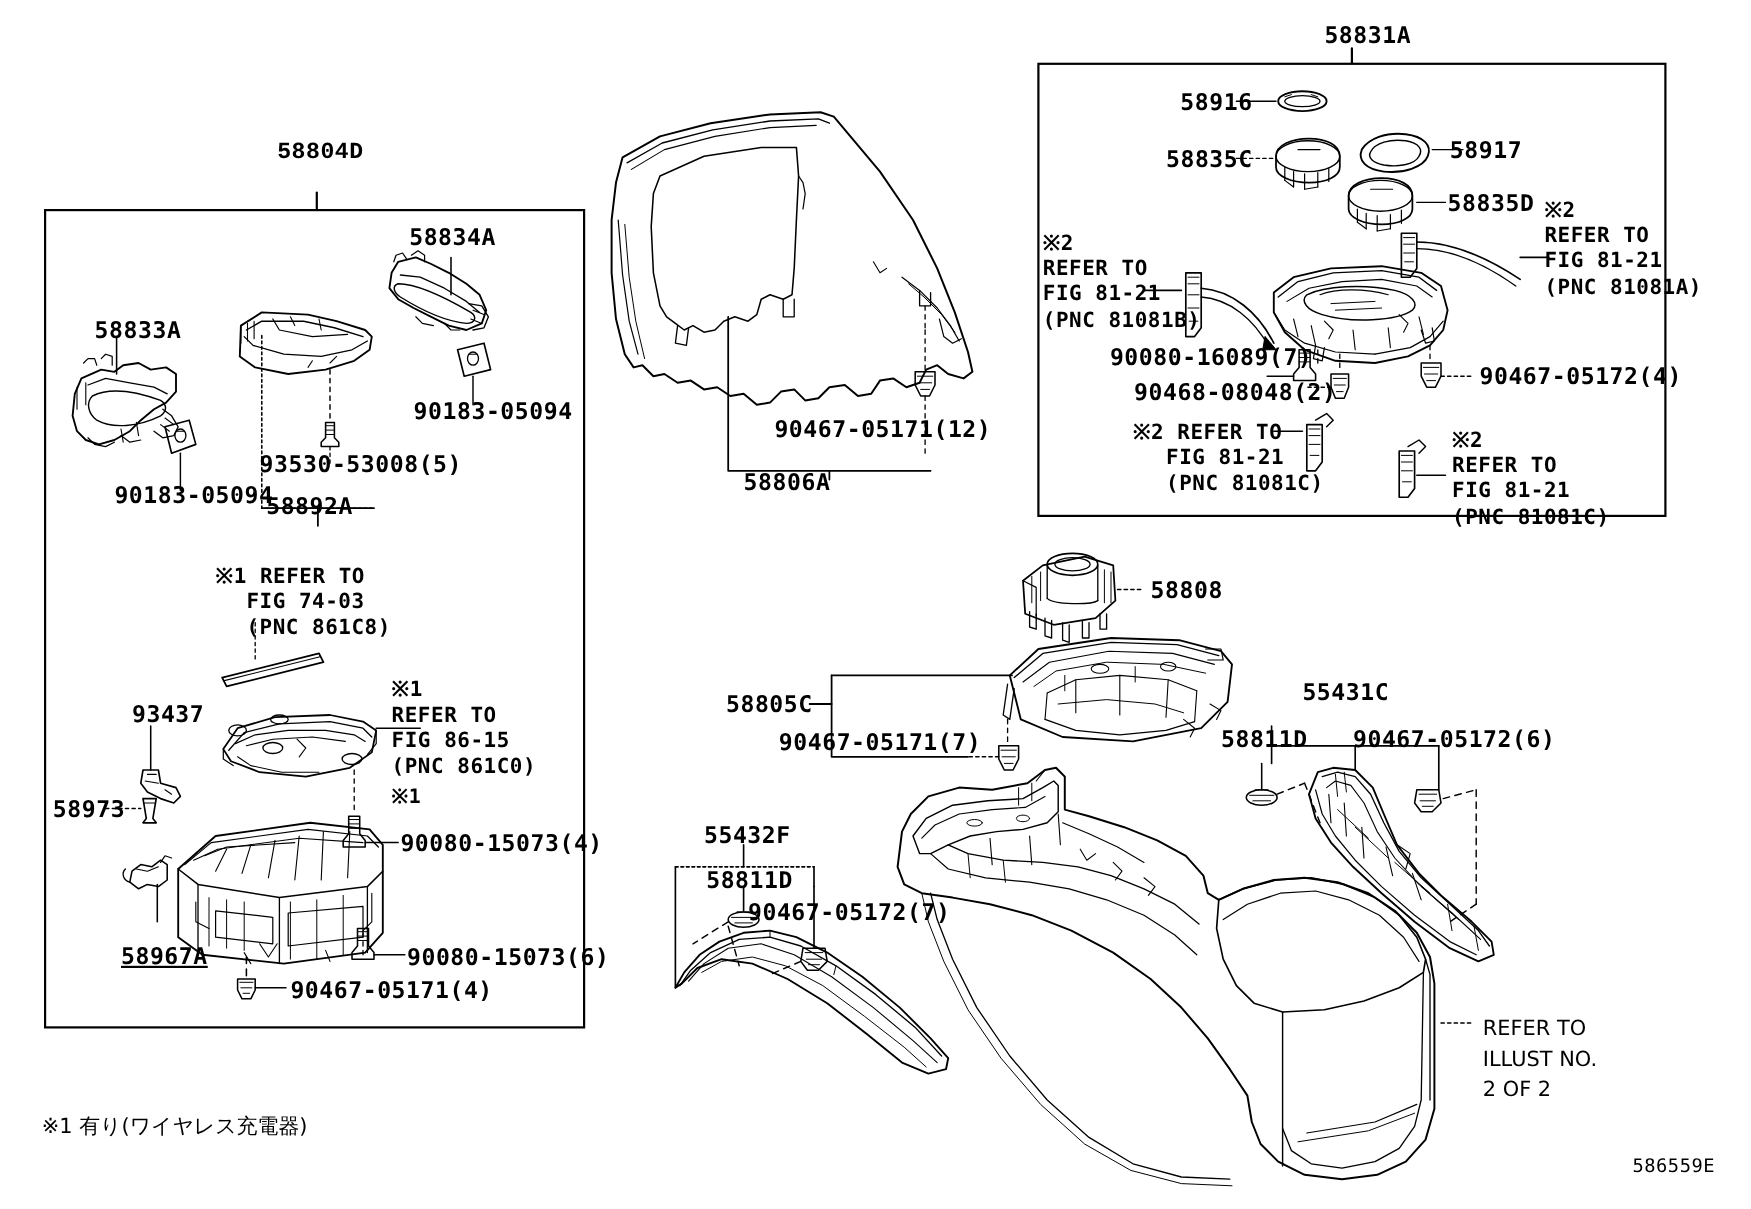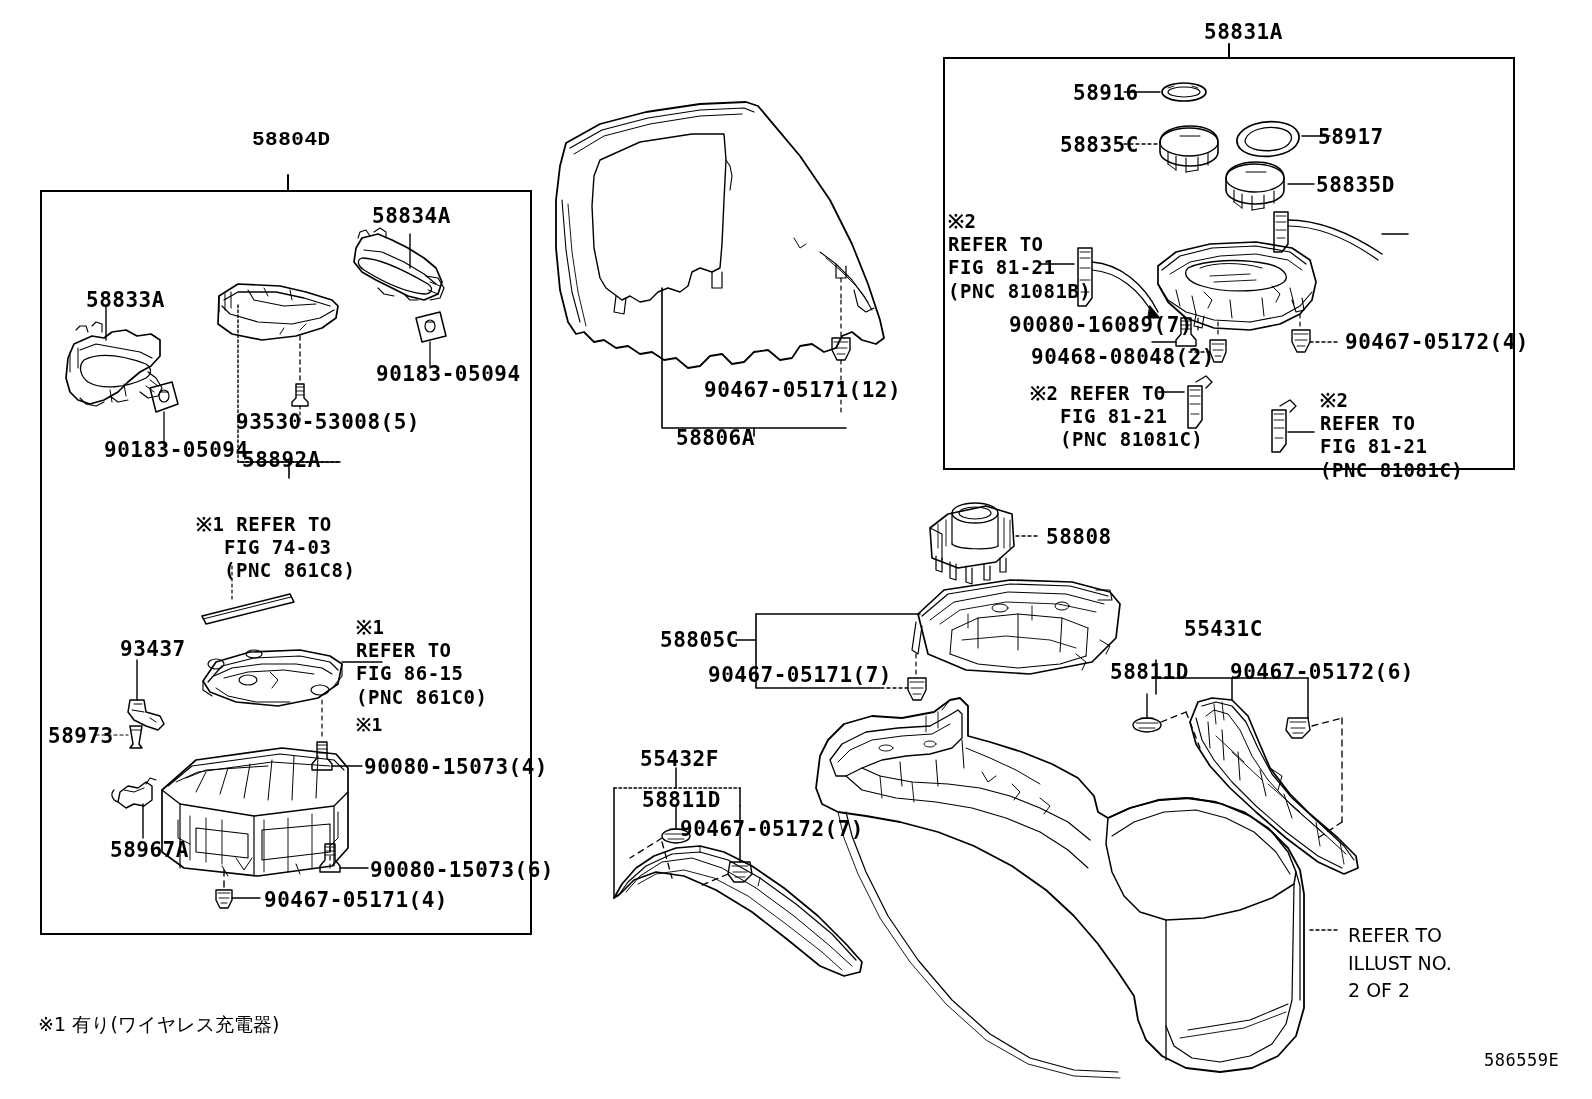--- a/index.html
+++ b/index.html
@@ -596,41 +596,45 @@
   <div class="lbl" style="left:376px; top:362px;">90183-05094</div>
   <div class="lbl" style="left:236px; top:410px;">93530-53008(5)</div>
   <div class="lbl" style="left:242px; top:448px;">58892A</div>
 
   <div class="lbl ref" style="left:165px; top:513px;margin-left:31px;"><span>※1 REFER TO</span>
 <span style="padding-left:28px">FIG 74-03</span>
 <span style="padding-left:28px">(PNC 861C8)</span></div>
 
   <div class="lbl" style="left:120px; top:637px;">93437</div>
   <div class="lbl" style="left:48px; top:724px;">58973</div>
-  <div class="lbl" style="left:110px; top:838px;">58967A</div>
+  <div class="lbl" style="left:110px; top:857px;text-decoration:underline;">58967A</div>
 
   <div class="lbl ref" style="left:356px; top:616px;"><span>※1</span>
 <span>REFER TO</span>
 <span>FIG 86-15</span>
 <span>(PNC 861C0)</span></div>
 
   <div class="lbl" style="left:356px; top:714px; font-size:18px;">※1</div>
   <div class="lbl" style="left:364px; top:755px;">90080-15073(4)</div>
   <div class="lbl" style="left:370px; top:858px;">90080-15073(6)</div>
   <div class="lbl" style="left:264px; top:888px;">90467-05171(4)</div>
 
   <div class="lbl" style="left:676px; top:426px;">58806A</div>
   <div class="lbl" style="left:704px; top:378px;">90467-05171(12)</div>
 
   <div class="lbl" style="left:1204px; top:20px;">58831A</div>
   <div class="lbl" style="left:1073px; top:81px;">58916</div>
   <div class="lbl" style="left:1060px; top:133px;">58835C</div>
   <div class="lbl" style="left:1318px; top:125px;">58917</div>
   <div class="lbl" style="left:1316px; top:173px;">58835D</div>
 
+  <div class="lbl ref" style="left:1404px; top:180px;"><span>※2</span>
+<span>REFER TO</span>
+<span>FIG 81-21</span>
+<span>(PNC 81081A)</span></div>
 
   <div class="lbl ref" style="left:948px; top:210px;"><span>※2</span>
 <span>REFER TO</span>
 <span>FIG 81-21</span>
 <span>(PNC 81081B)</span></div>
 
   <div class="lbl" style="left:1009px; top:313px;">90080-16089(7)</div>
   <div class="lbl" style="left:1031px; top:345px;">90468-08048(2)</div>
   <div class="lbl" style="left:1345px; top:330px;">90467-05172(4)</div>
 

